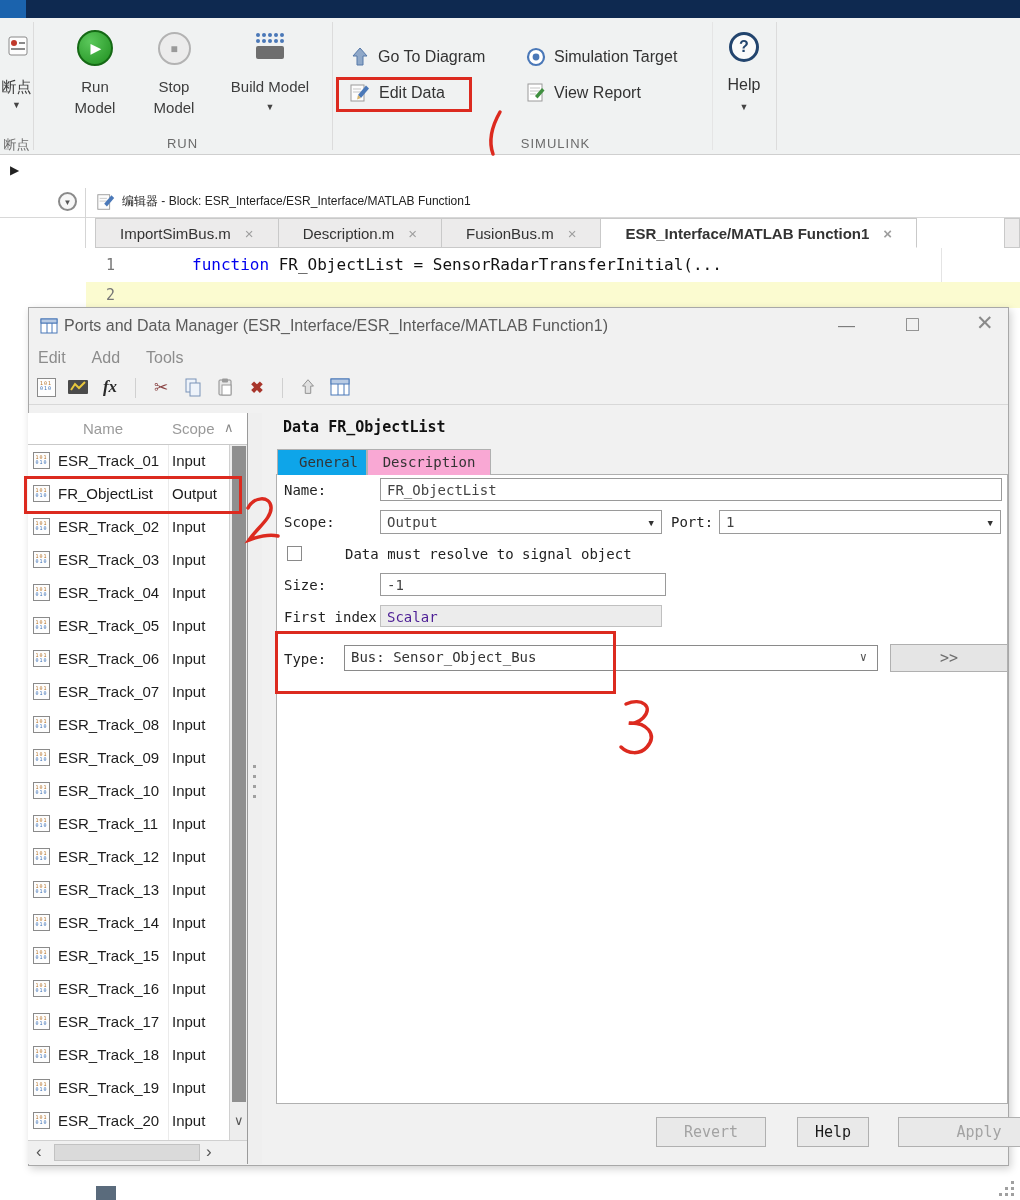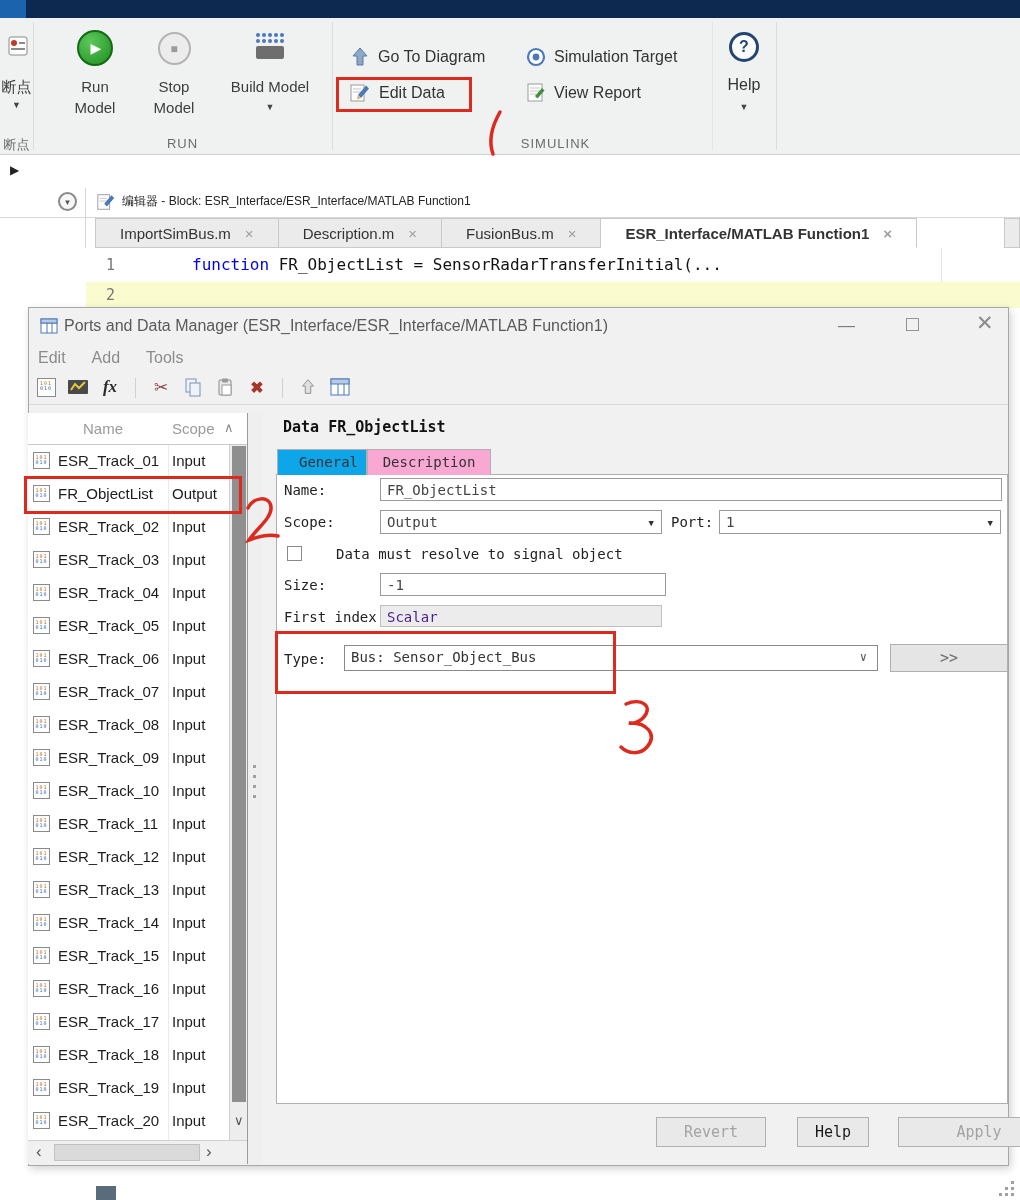--- a/index.html
+++ b/index.html
@@ -497,21 +497,21 @@
     <span>Output</span>
     <span class="dar">▼</span>
   </div>
   <span class="abs flabel" style="left:671px;top:514px;z-index:13;">Port:</span>
   <div class="abs finput fdrop" style="left:719px;top:510px;width:282px;height:24px;z-index:13;">
     <span>1</span>
     <span class="dar">▼</span>
   </div>
 
   <span class="abs" style="left:287px;top:546px;width:15px;height:15px;background:#fff;border:1px solid #8a8a8a;z-index:13;"></span>
-  <span class="abs flabel" style="left:312px;top:546px;z-index:13;padding-left:24px;">Data must resolve to signal object</span>
+  <span class="abs flabel" style="left:321px;top:546px;z-index:13;padding-left:24px;">Data must resolve to signal object</span>
 
   <span class="abs flabel" style="left:284px;top:577px;z-index:13;">Size:</span>
   <div class="abs finput" style="left:380px;top:573px;width:286px;height:23px;z-index:13;">-1</div>
 
   <span class="abs flabel" style="left:284px;top:609px;z-index:13;">First index</span>
   <div class="abs finput" style="left:380px;top:605px;width:282px;height:22px;background:#ececec;border-color:#c0c0c0;color:#4c1d95;z-index:13;">Scalar</div>
 
   <span class="abs flabel" style="left:284px;top:651px;z-index:13;">Type:</span>
   <div class="abs finput" style="left:344px;top:645px;width:534px;height:26px;border-color:#8a8a8a;z-index:13;">
     <span style="color:#333;">Bus: Sensor_Object_Bus</span>

